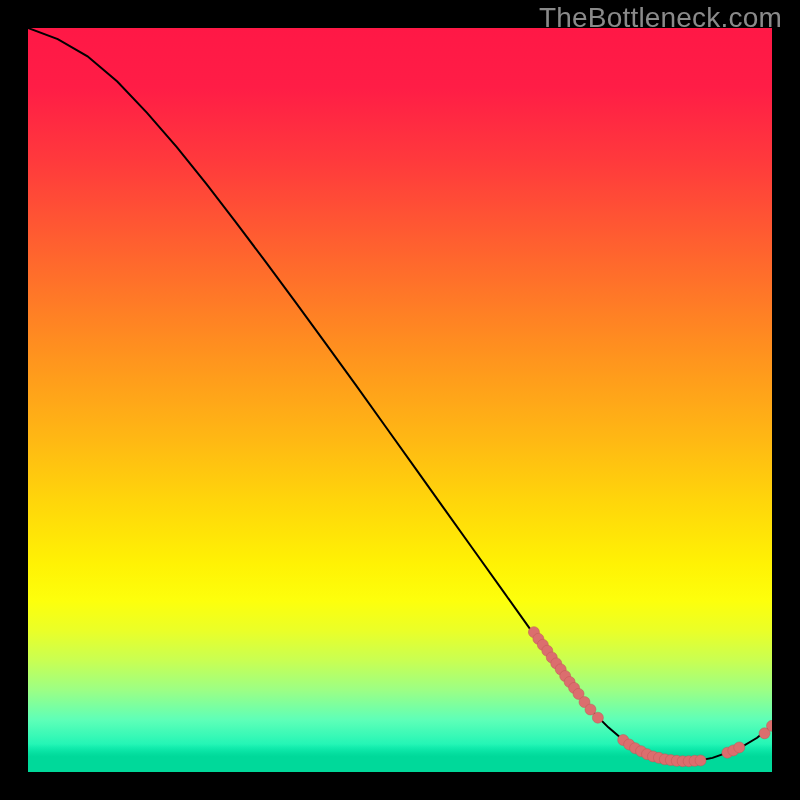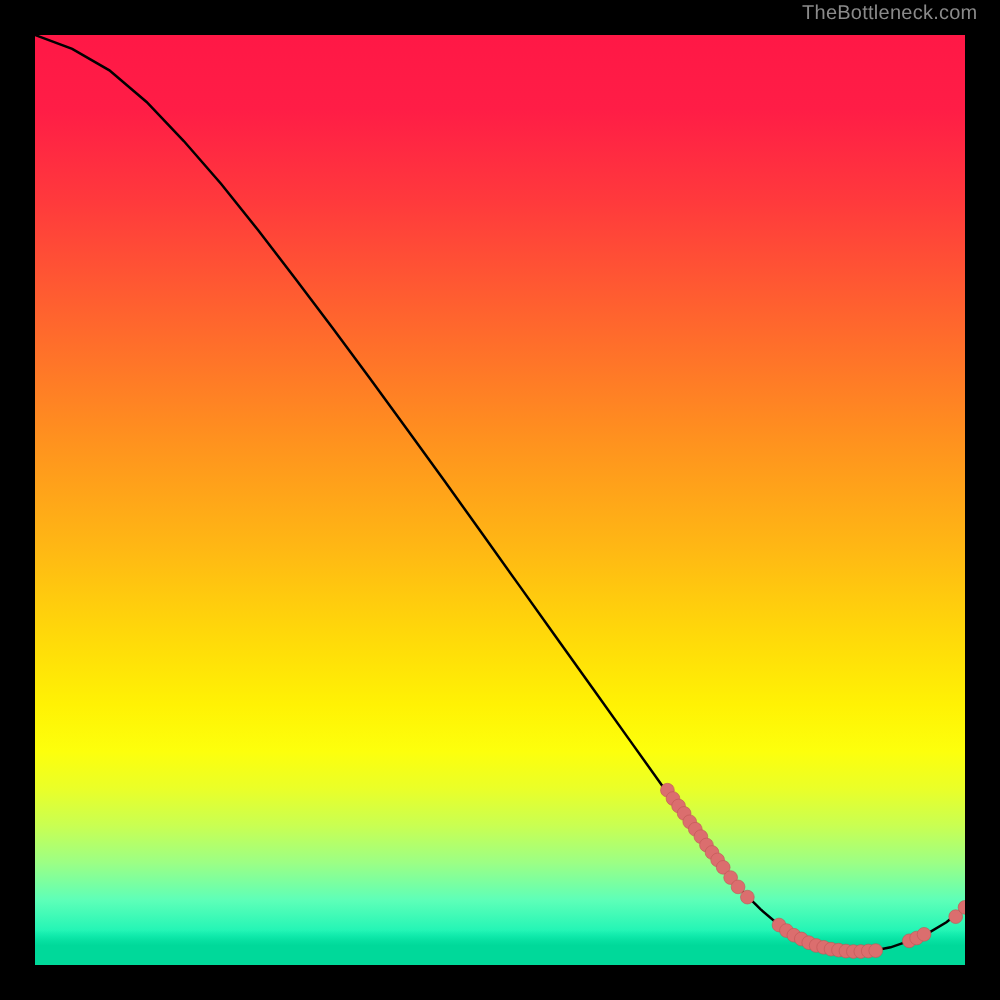--- a/index.html
+++ b/index.html
@@ -15,21 +15,21 @@
     position: relative;
     width: 800px;
     height: 800px;
     background: #000;
   }
   .watermark {
     position: absolute;
     top: 2px;
     right: 18px;
     color: #8a8a8a;
-    font-size: 16px;
+    font-size: 28px;
     letter-spacing: 0.2px;
     font-weight: 400;
     z-index: 10;
     user-select: none;
   }
   .plot {
     position: absolute;
     left: 28px;
     top: 28px;
     width: 744px;

